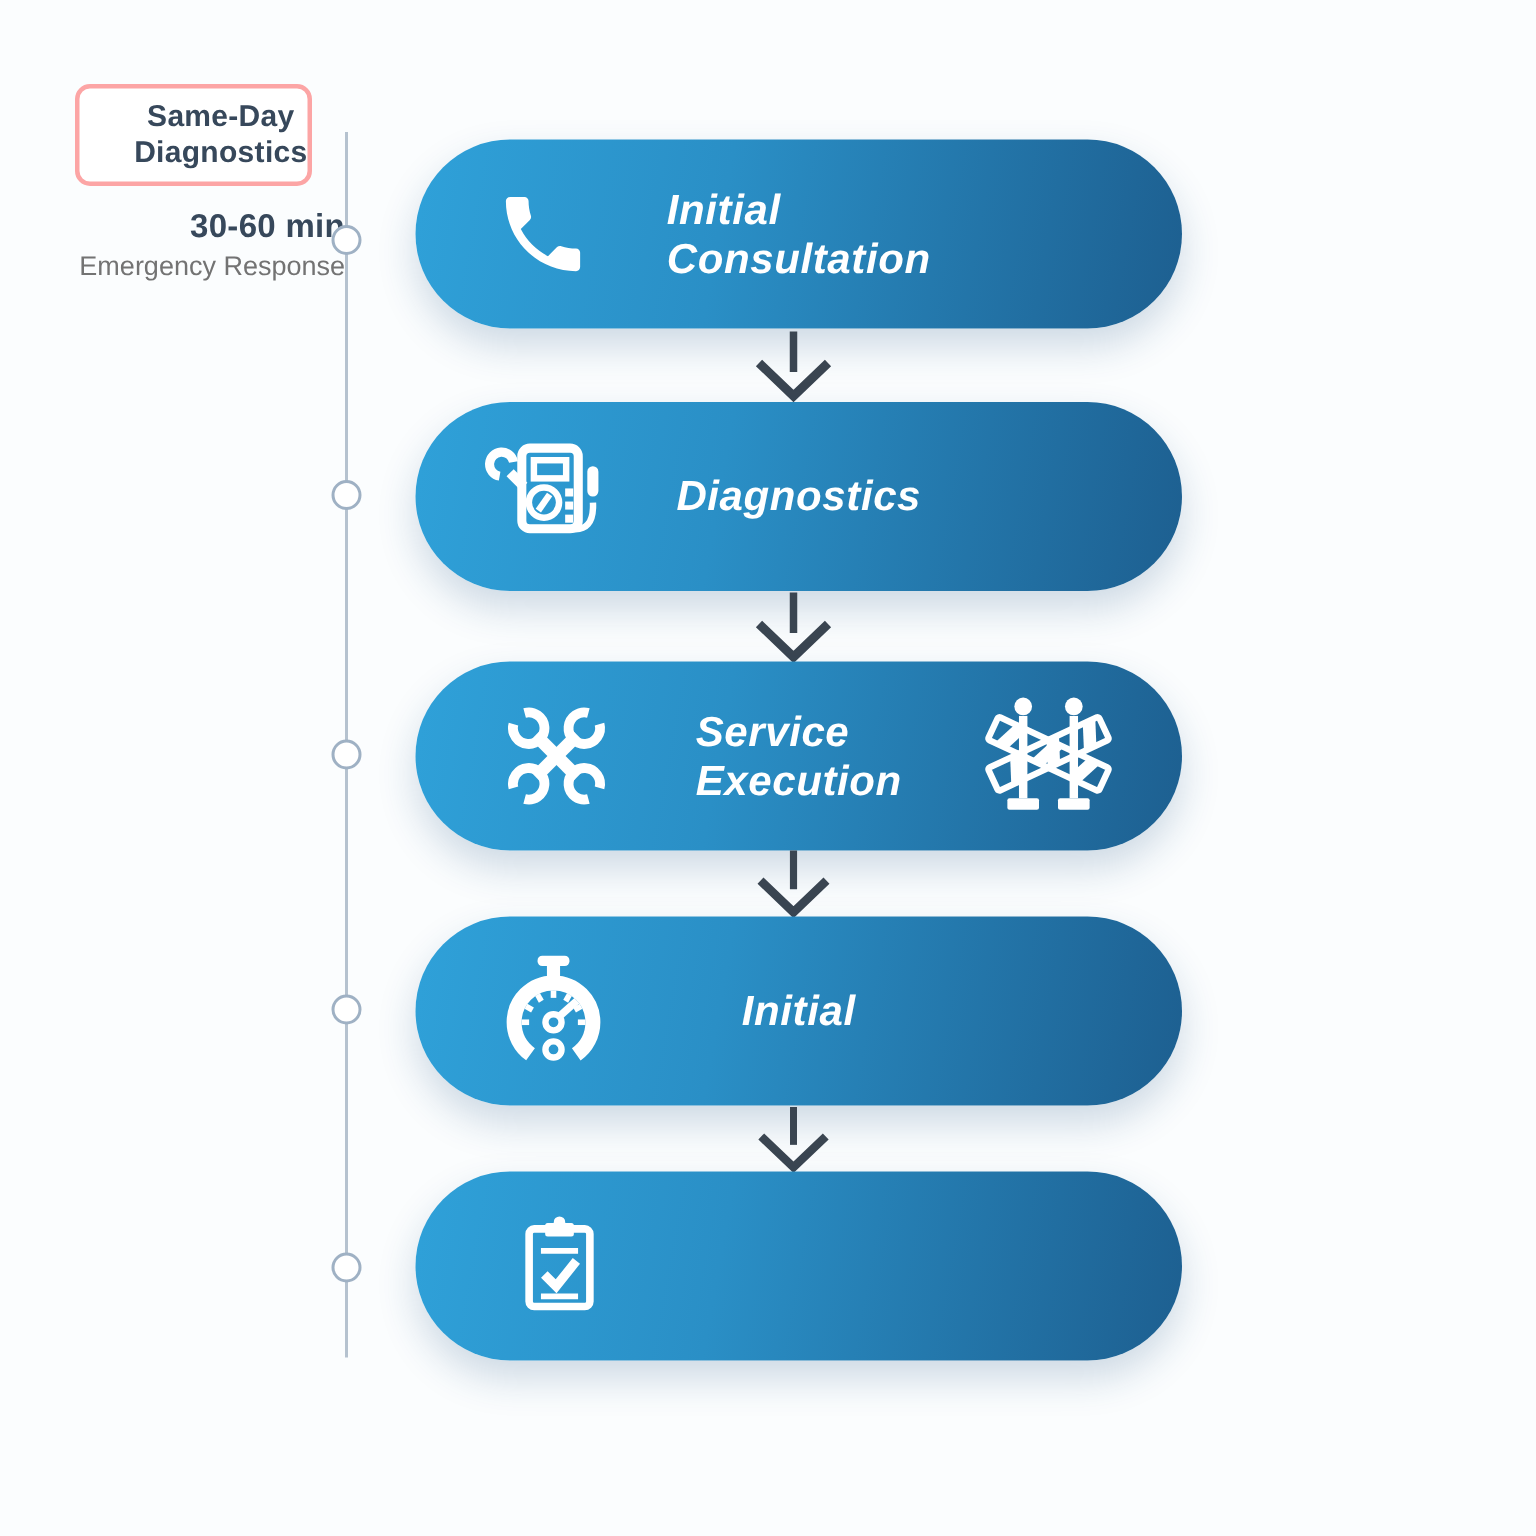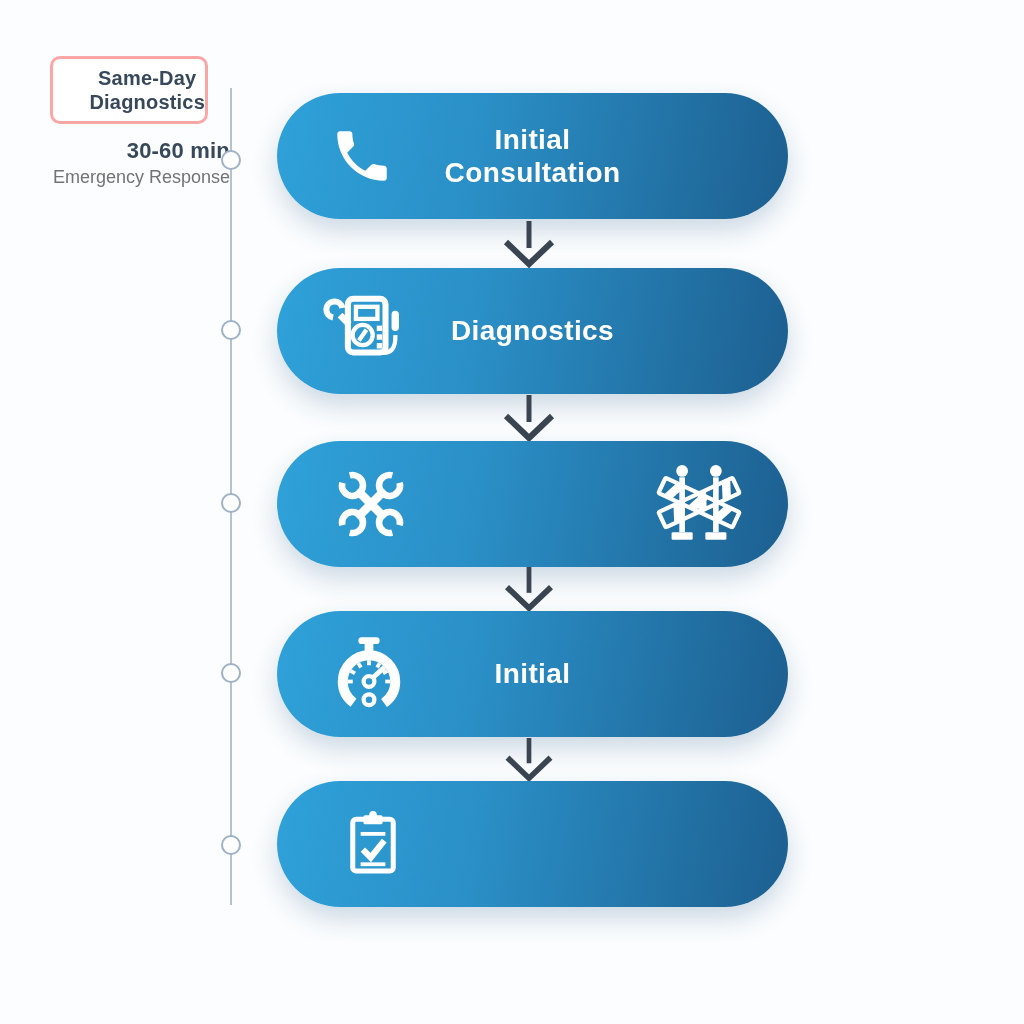--- a/index.html
+++ b/index.html
@@ -37,21 +37,21 @@
 
   
   .pill{
     position:absolute;left:277px;width:511px;height:126px;border-radius:63px;
     background:linear-gradient(100deg,#2fa1d9 0%,#2a8fc6 40%,#1d5f90 100%);
     box-shadow:0 12px 26px rgba(23,76,124,.20);
     display:flex;align-items:center;justify-content:center;
   }
   .pill .label{
     color:#ffffff;font-weight:bold;font-size:28px;line-height:1.18;
-    text-align:center;white-space:pre-line;letter-spacing:.4px;
+    white-space:pre-line;letter-spacing:.4px;font-style:italic;
   }
   .icon-left{position:absolute;left:52px;top:50%;transform:translateY(-50%);line-height:0;}
   .icon-left-wide{position:absolute;left:44px;top:50%;transform:translateY(-50%);line-height:0;}
   .icon-right{position:absolute;right:44px;top:50%;transform:translateY(-50%);line-height:0;}
   .flow-arrow{position:absolute;left:501px;line-height:0;}
   svg{overflow:visible;}
 </style>
 </head>
 <body>
 
@@ -124,20 +124,22 @@
           <path d="M36 5.1 A8 8 0 1 1 28 5.1" stroke-width="5"></path>
           <path d="M28 58.9 A8 8 0 1 1 36 58.9" stroke-width="5"></path>
         </g>
         <g transform="rotate(45 32 32)">
           <path d="M32 17 V47" stroke-width="6.5"></path>
           <path d="M36 5.1 A8 8 0 1 1 28 5.1" stroke-width="5"></path>
           <path d="M28 58.9 A8 8 0 1 1 36 58.9" stroke-width="5"></path>
         </g>
       </svg>
     </span>
+    <div class="label">Service
+Execution</div>
     <span class="icon-right">
       <svg width="90" height="90" viewBox="0 0 64 64" fill="none" stroke="#ffffff">
         <circle cx="20" cy="8.5" r="4.2" fill="#ffffff" stroke="none"></circle>
         <circle cx="44" cy="8.5" r="4.2" fill="#ffffff" stroke="none"></circle>
         <rect x="18" y="13" width="4" height="39" fill="#ffffff" stroke="none"></rect>
         <rect x="42" y="13" width="4" height="39" fill="#ffffff" stroke="none"></rect>
         <rect x="12.5" y="52" width="15" height="5.5" rx="1" fill="#ffffff" stroke="none"></rect>
         <rect x="36.5" y="52" width="15" height="5.5" rx="1" fill="#ffffff" stroke="none"></rect>
         <g transform="rotate(25 32 31)">
           <rect x="3" y="25" width="58" height="12" rx="1" stroke-width="3"></rect>

